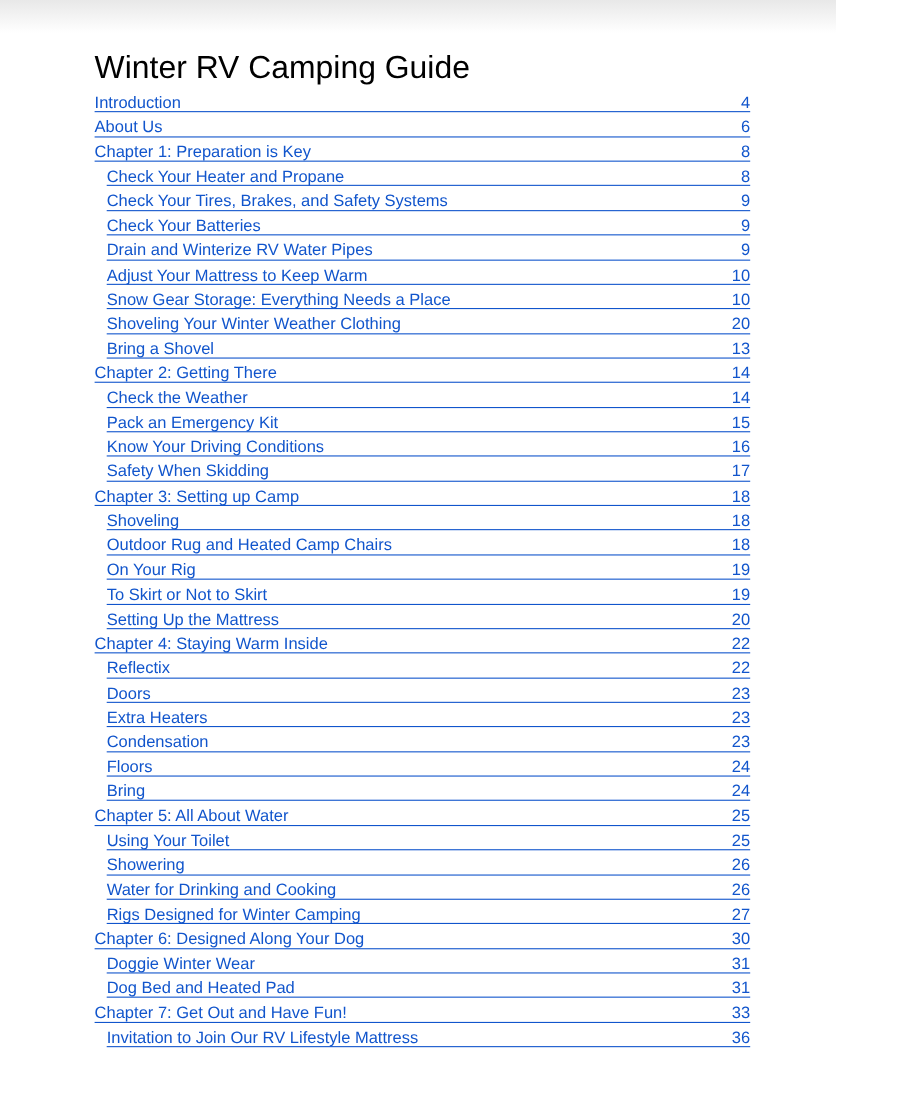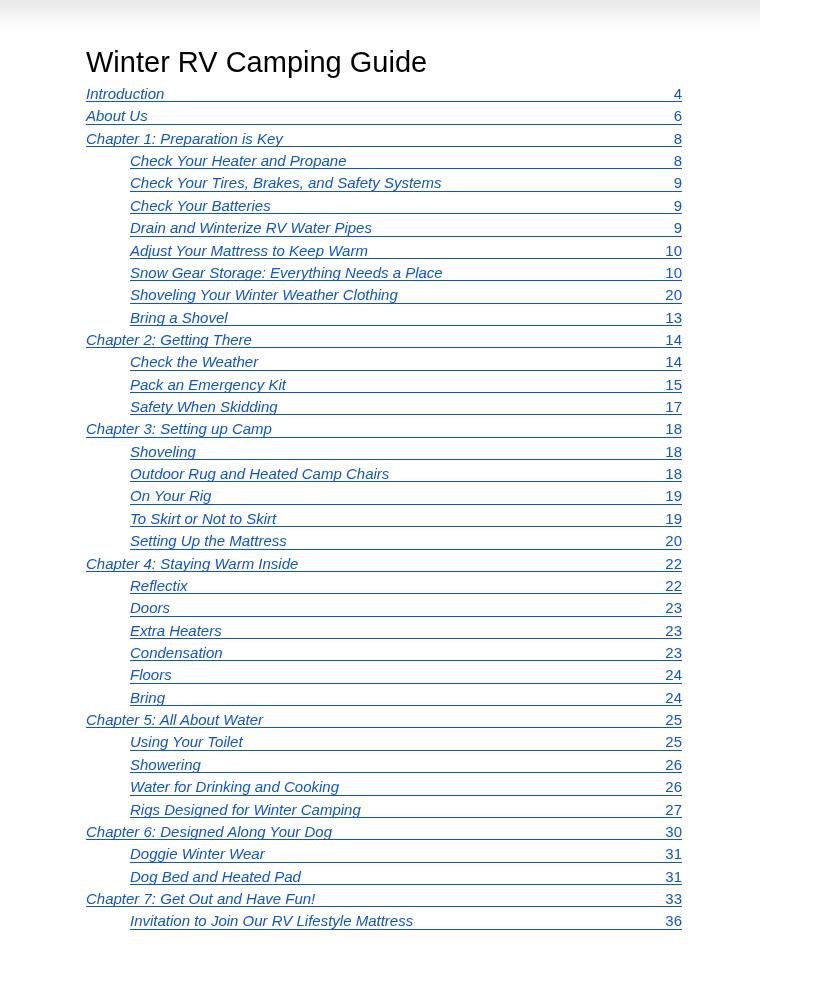--- a/index.html
+++ b/index.html
@@ -44,33 +44,32 @@
   }
   .toc-row {
     position: relative;
     display: flex;
     align-items: baseline;
     justify-content: space-between;
     height: 22.36px;
     font-size: 15px;
     color: var(--link-blue);
   }
-  .toc-row.sub { margin-left: 44px; }
+  .toc-row.sub { margin-left: 11px; }
   .toc-row::after {
     content: "";
     position: absolute;
     left: 0; right: 0;
     bottom: 5px;
     border-bottom: 1px solid var(--link-blue);
   }
   .toc-link {
     white-space: nowrap;
     cursor: pointer;
     padding-right: 4px;
-    font-style: italic;
   }
   .toc-page {
     white-space: nowrap;
     cursor: pointer;
     padding-left: 4px;
   }
 </style>
 </head>
 <body>
 
@@ -128,20 +127,24 @@
       </div>
       <div class="toc-row sub">
         <span class="toc-link">Check the Weather</span>
         <span class="toc-page">14</span>
       </div>
       <div class="toc-row sub">
         <span class="toc-link">Pack an Emergency Kit</span>
         <span class="toc-page">15</span>
       </div>
       <div class="toc-row sub">
+        <span class="toc-link">Know Your Driving Conditions</span>
+        <span class="toc-page">16</span>
+      </div>
+      <div class="toc-row sub">
         <span class="toc-link">Safety When Skidding</span>
         <span class="toc-page">17</span>
       </div>
       <div class="toc-row">
         <span class="toc-link">Chapter 3: Setting up Camp</span>
         <span class="toc-page">18</span>
       </div>
       <div class="toc-row sub">
         <span class="toc-link">Shoveling</span>
         <span class="toc-page">18</span>

